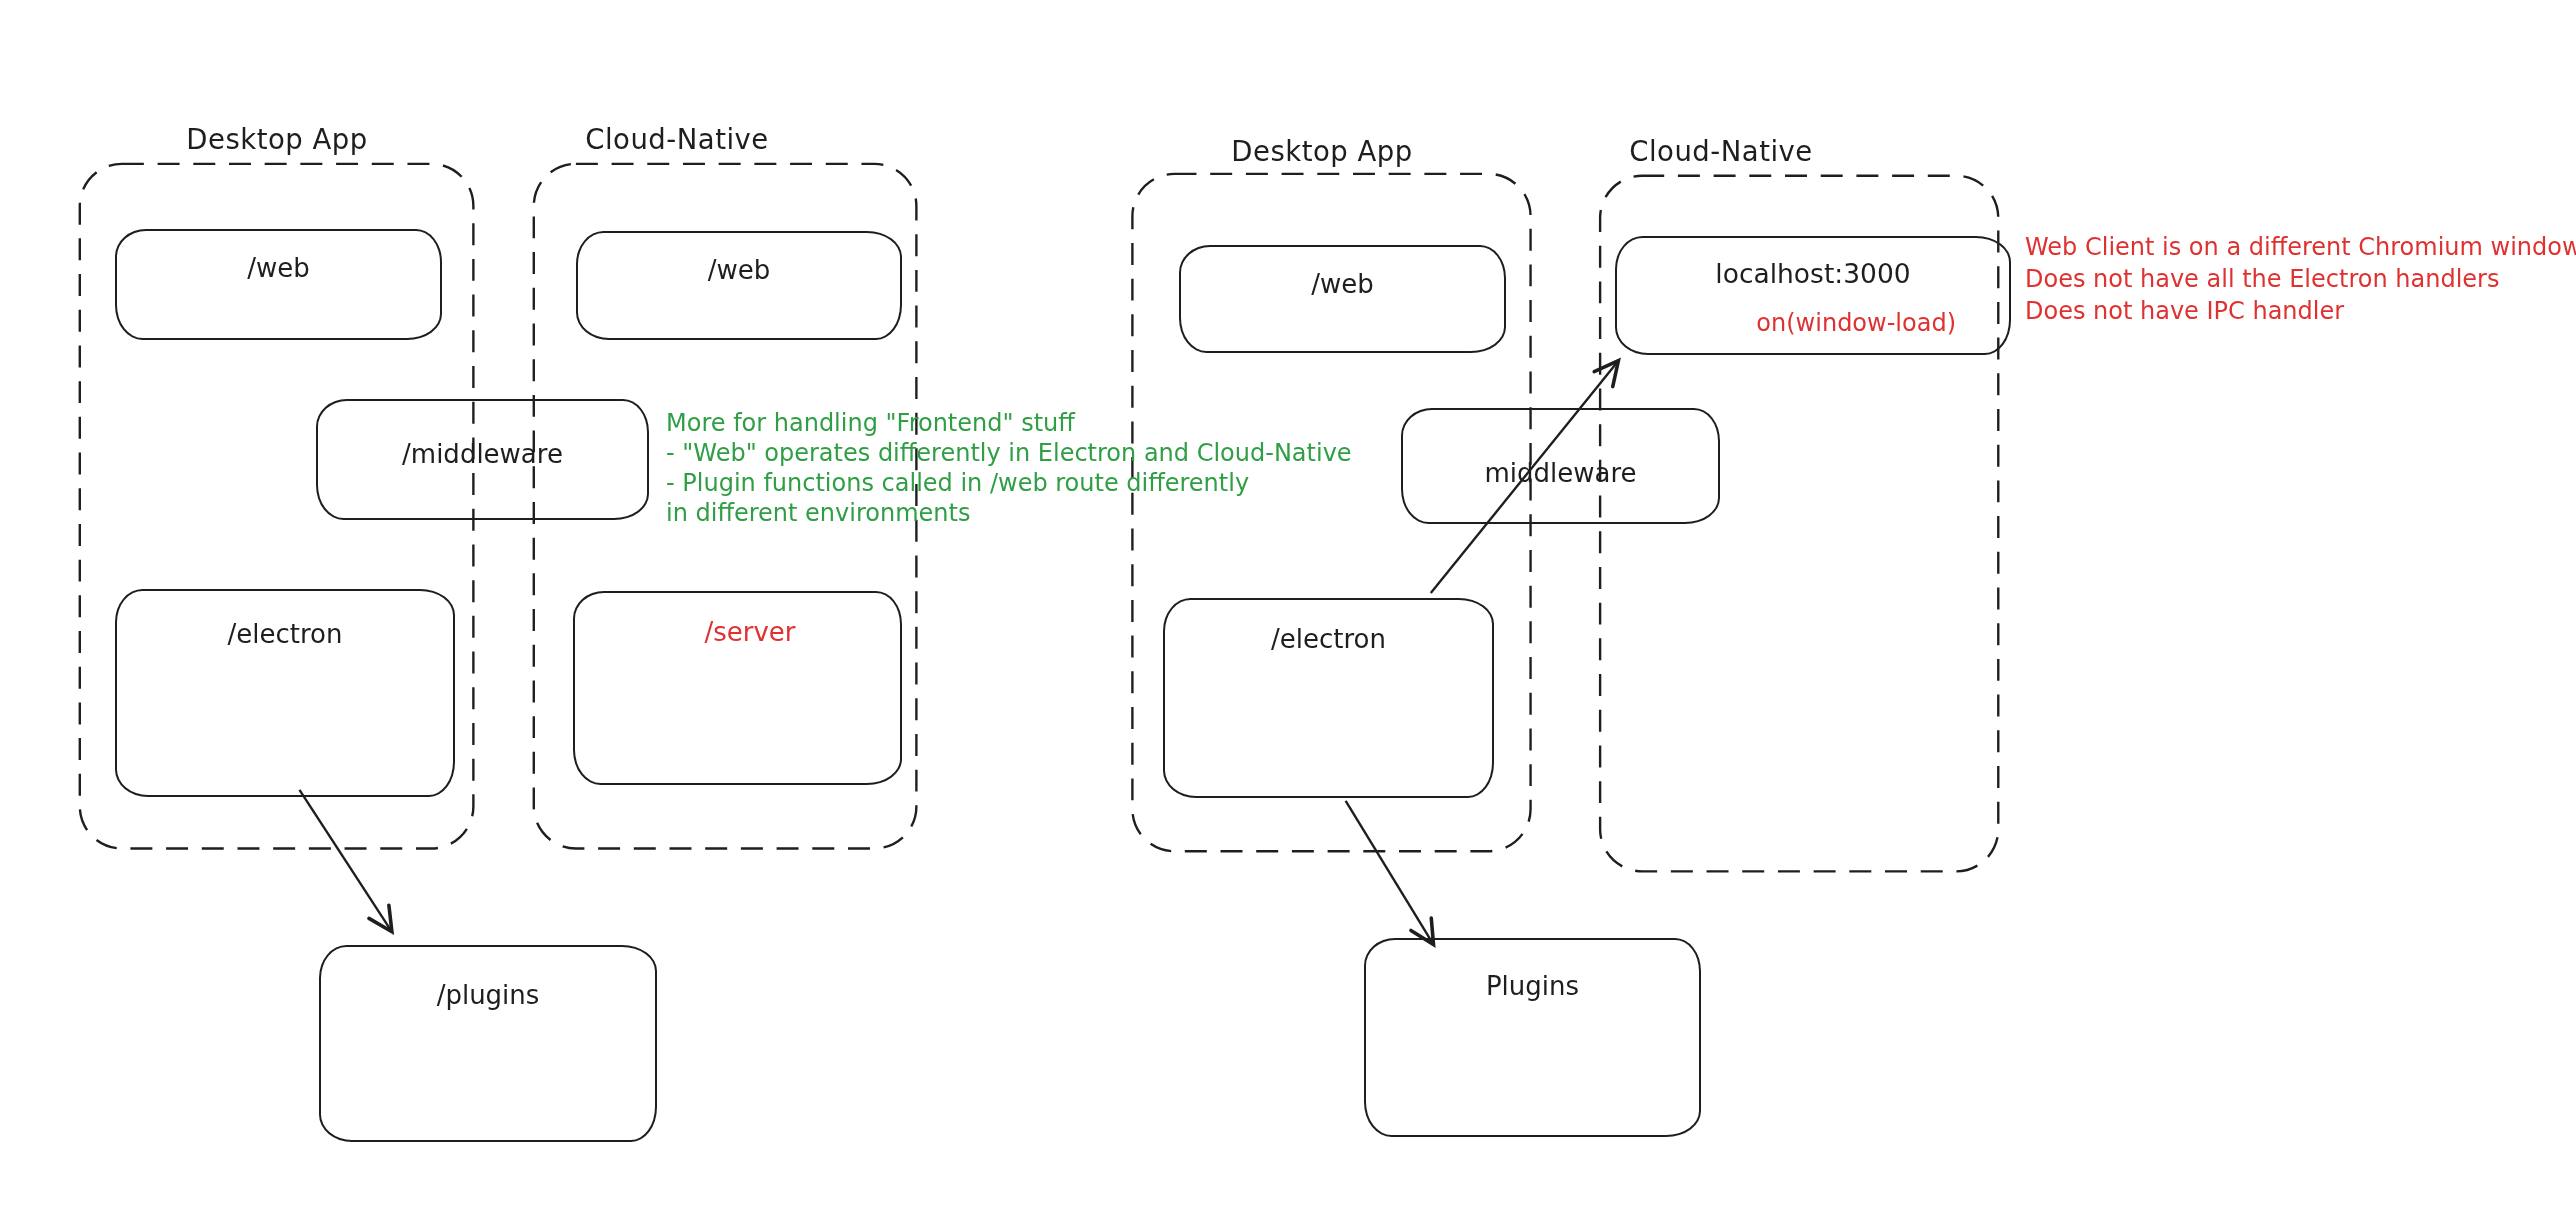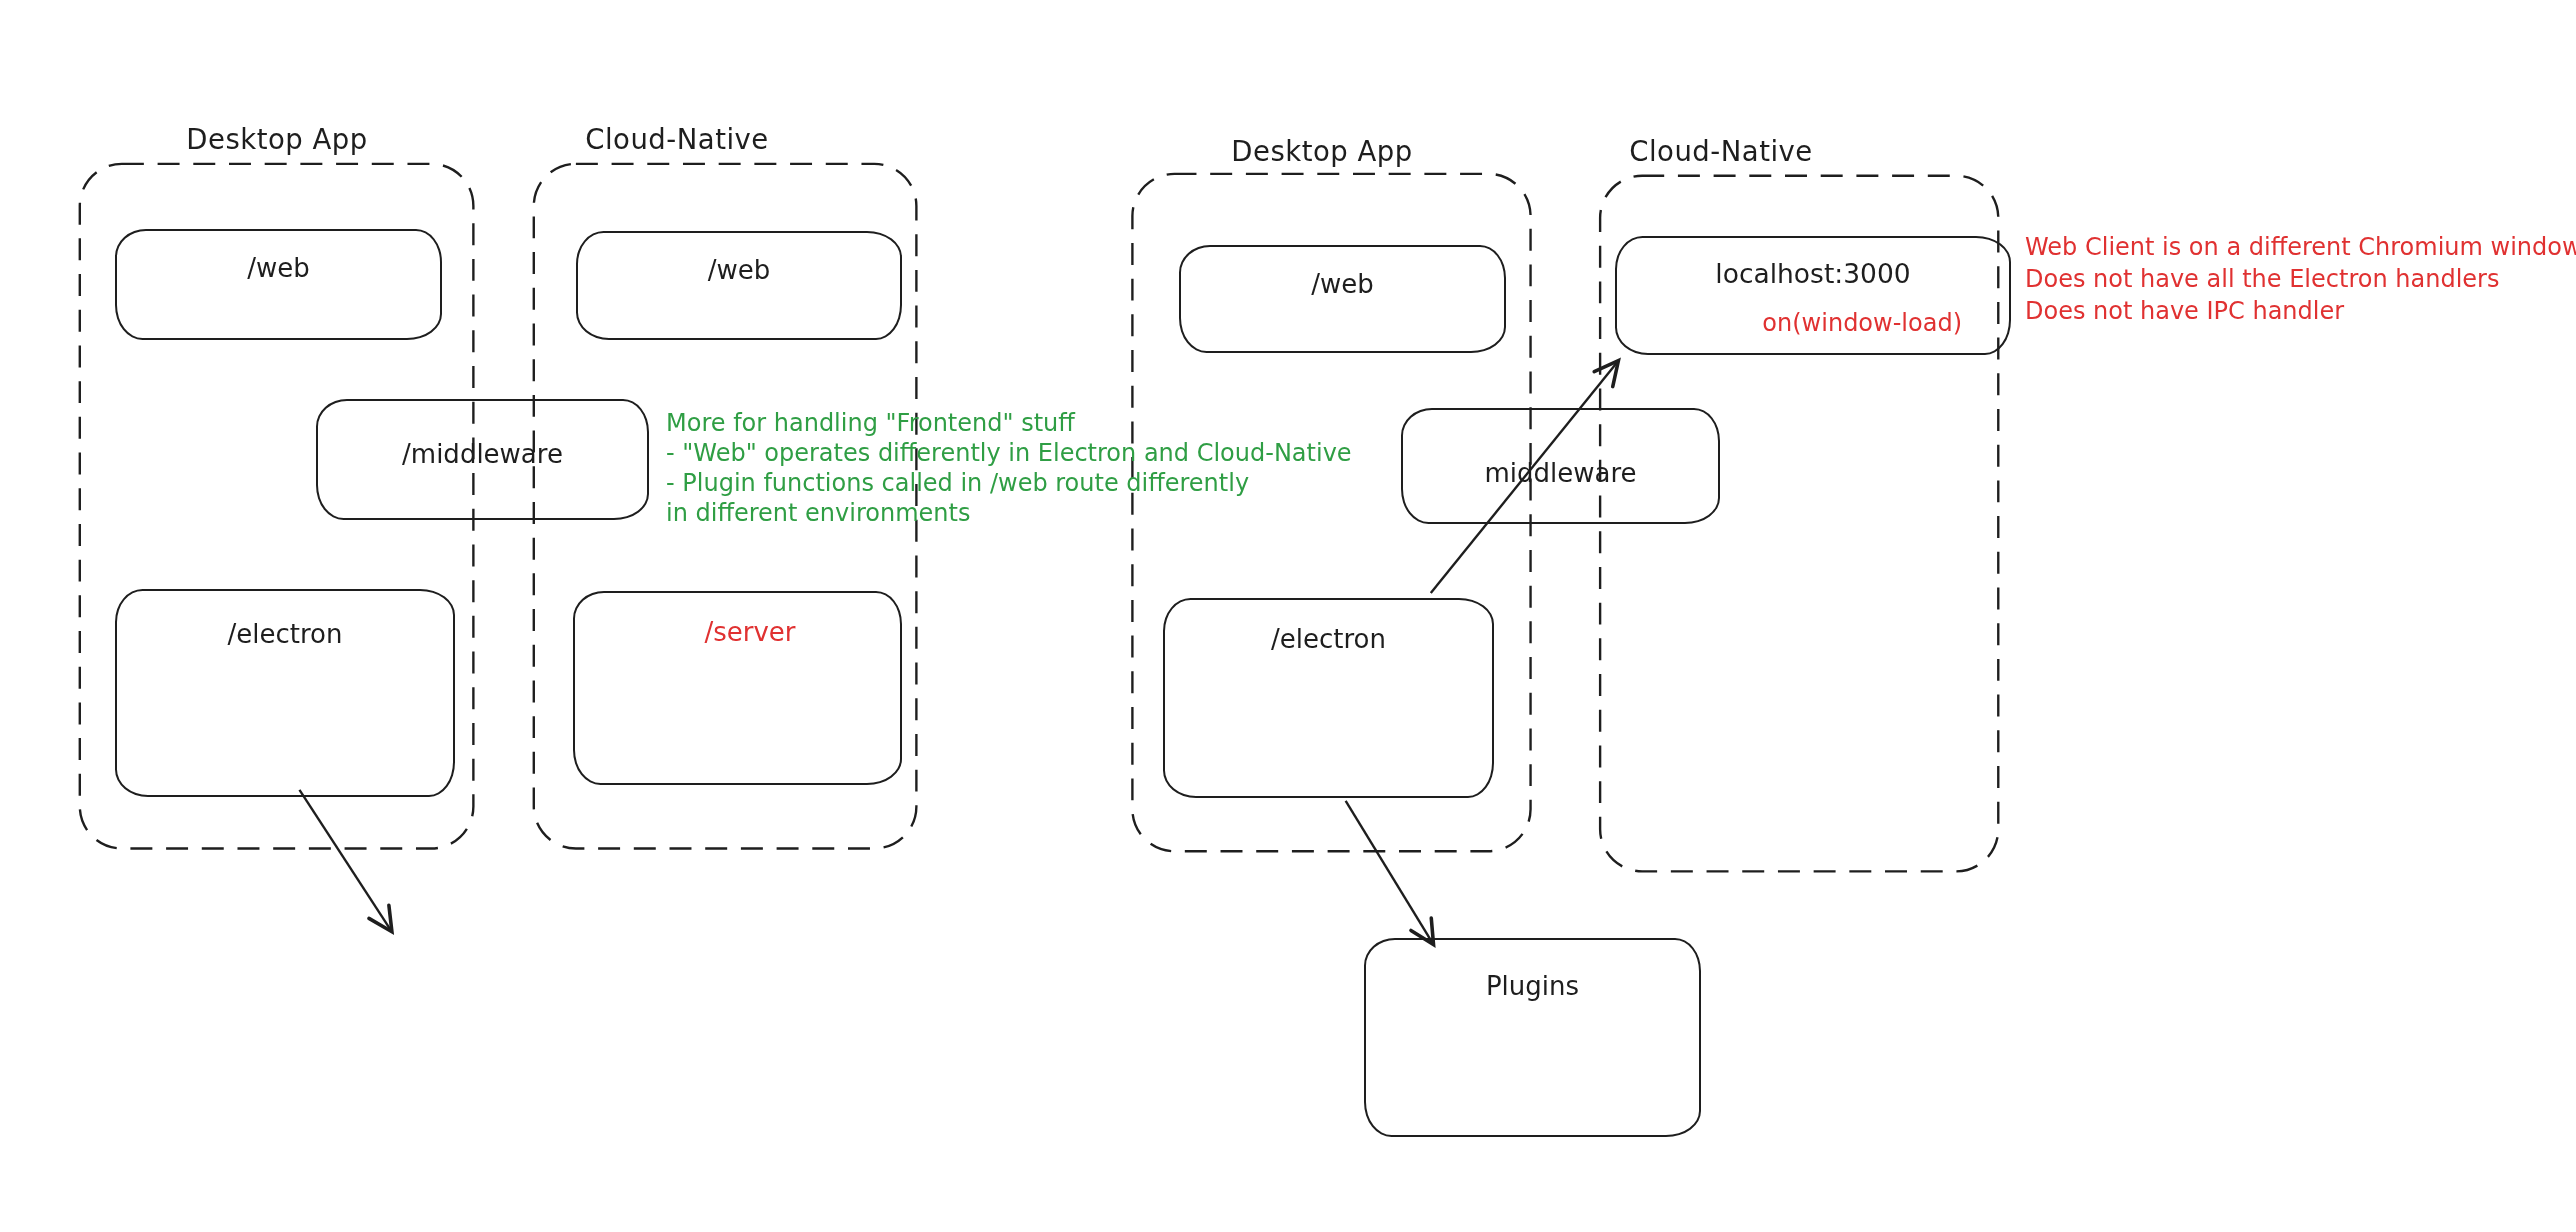--- a/index.html
+++ b/index.html
@@ -49,21 +49,21 @@
     font-size: 24px;
     line-height: 30px;
     white-space: nowrap;
     z-index: 3;
   }
   .note-green { color: #2f9e44; }
   .note-red   { color: #e03131; line-height: 32px; }
   .red-text   { color: #e03131; margin-left: 25px; }
   .localhost-event {
     position: absolute;
-    right: 47px;
+    right: 53px;
     bottom: 16.5px;
     font-size: 24px;
     color: #e03131;
     white-space: nowrap;
   }
 </style>
 </head>
 <body>
 
 <div id="canvas">
@@ -93,20 +93,23 @@
   </div>
 
   <div class="sketch-box r2" style="left:115px; top:589px; width:340px; height:208px; padding-top:27.5px;">
     <span class="box-label">/electron</span>
   </div>
 
   <div class="sketch-box r1" style="left:573px; top:591px; width:329px; height:194px; padding-top:24px;">
     <span class="box-label red-text">/server</span>
   </div>
 
+  <div class="sketch-box r2" style="left:319px; top:945px; width:338px; height:197px; padding-top:33px;">
+    <span class="box-label">/plugins</span>
+  </div>
 
   <div class="note note-green" style="left:666px; top:408px;">
     <div>More for handling "Frontend" stuff</div>
     <div>- "Web" operates differently in Electron and Cloud-Native</div>
     <div>- Plugin functions called in /web route differently</div>
     <div>in different environments</div>
   </div>
 
   <div class="sketch-box r1" style="left:1179px; top:245px; width:327px; height:108px; padding-top:22px;">
     <span class="box-label">/web</span>

